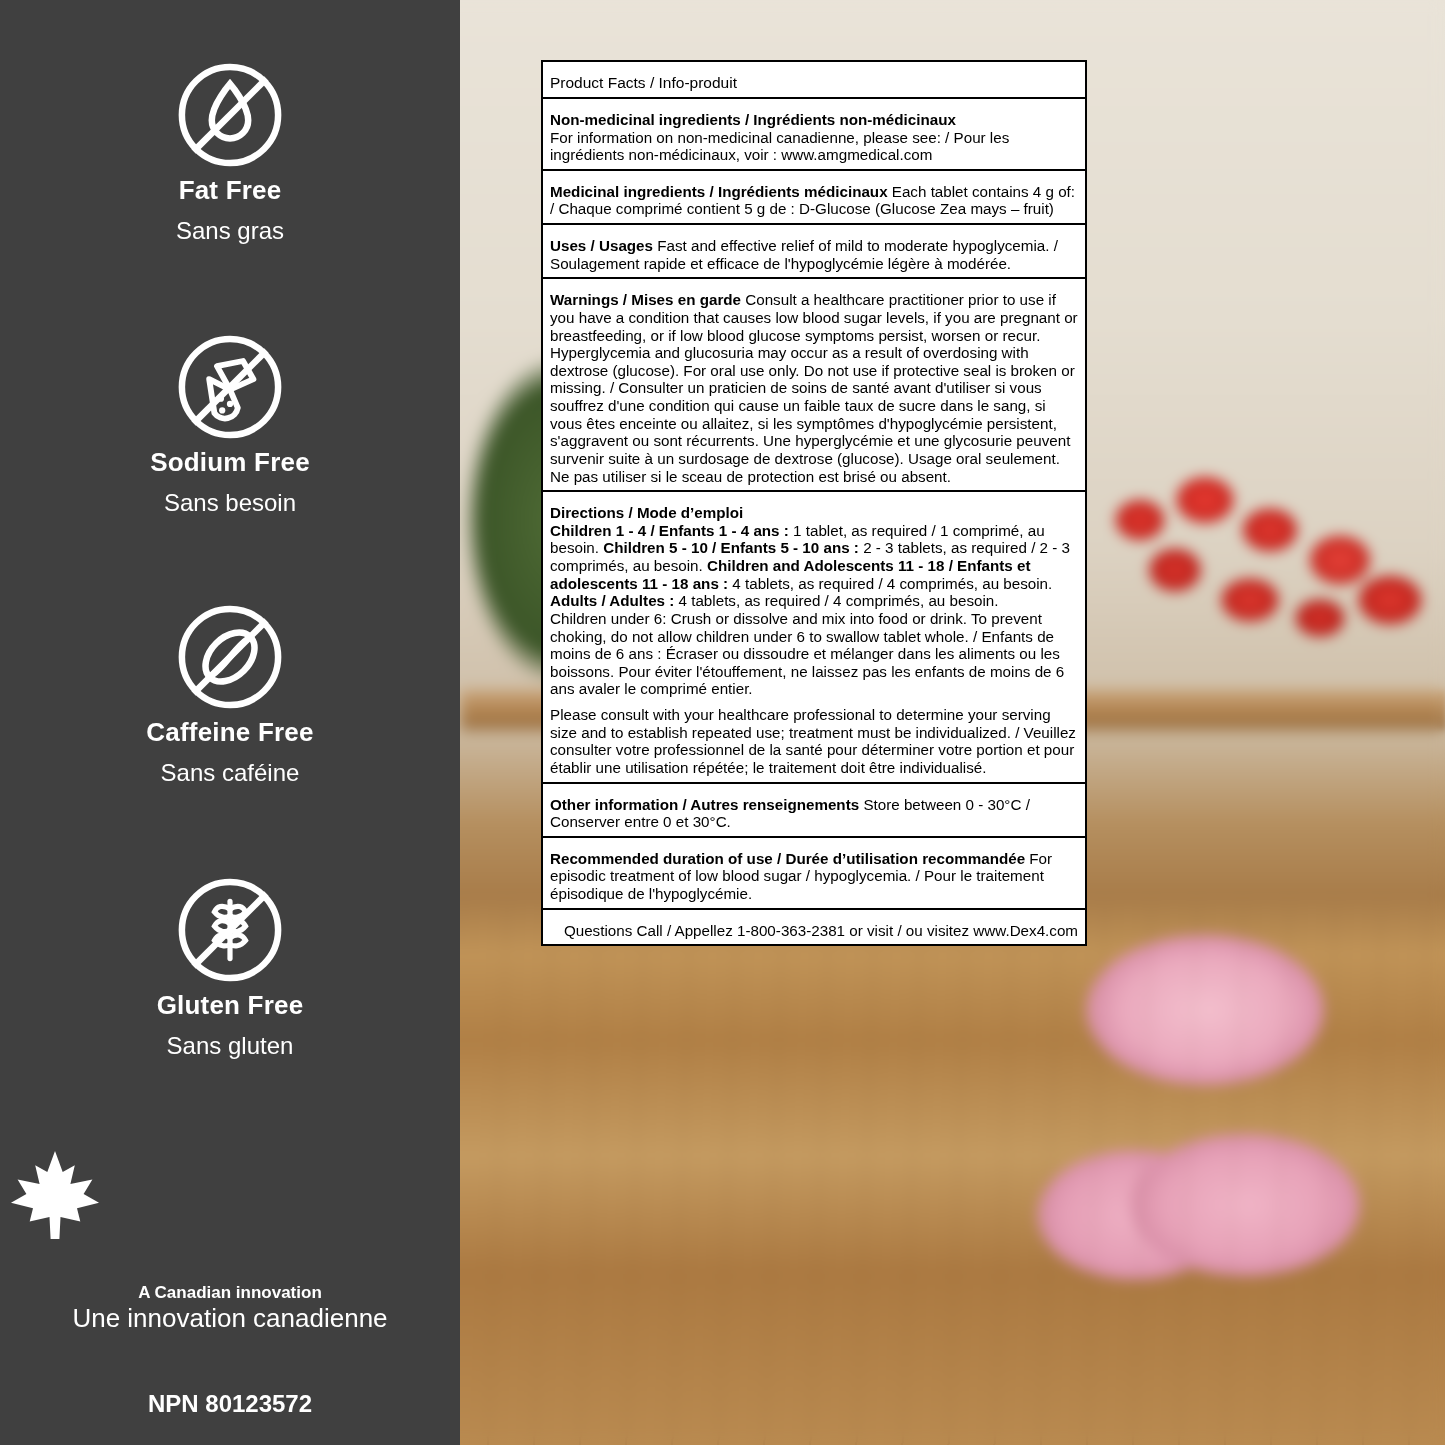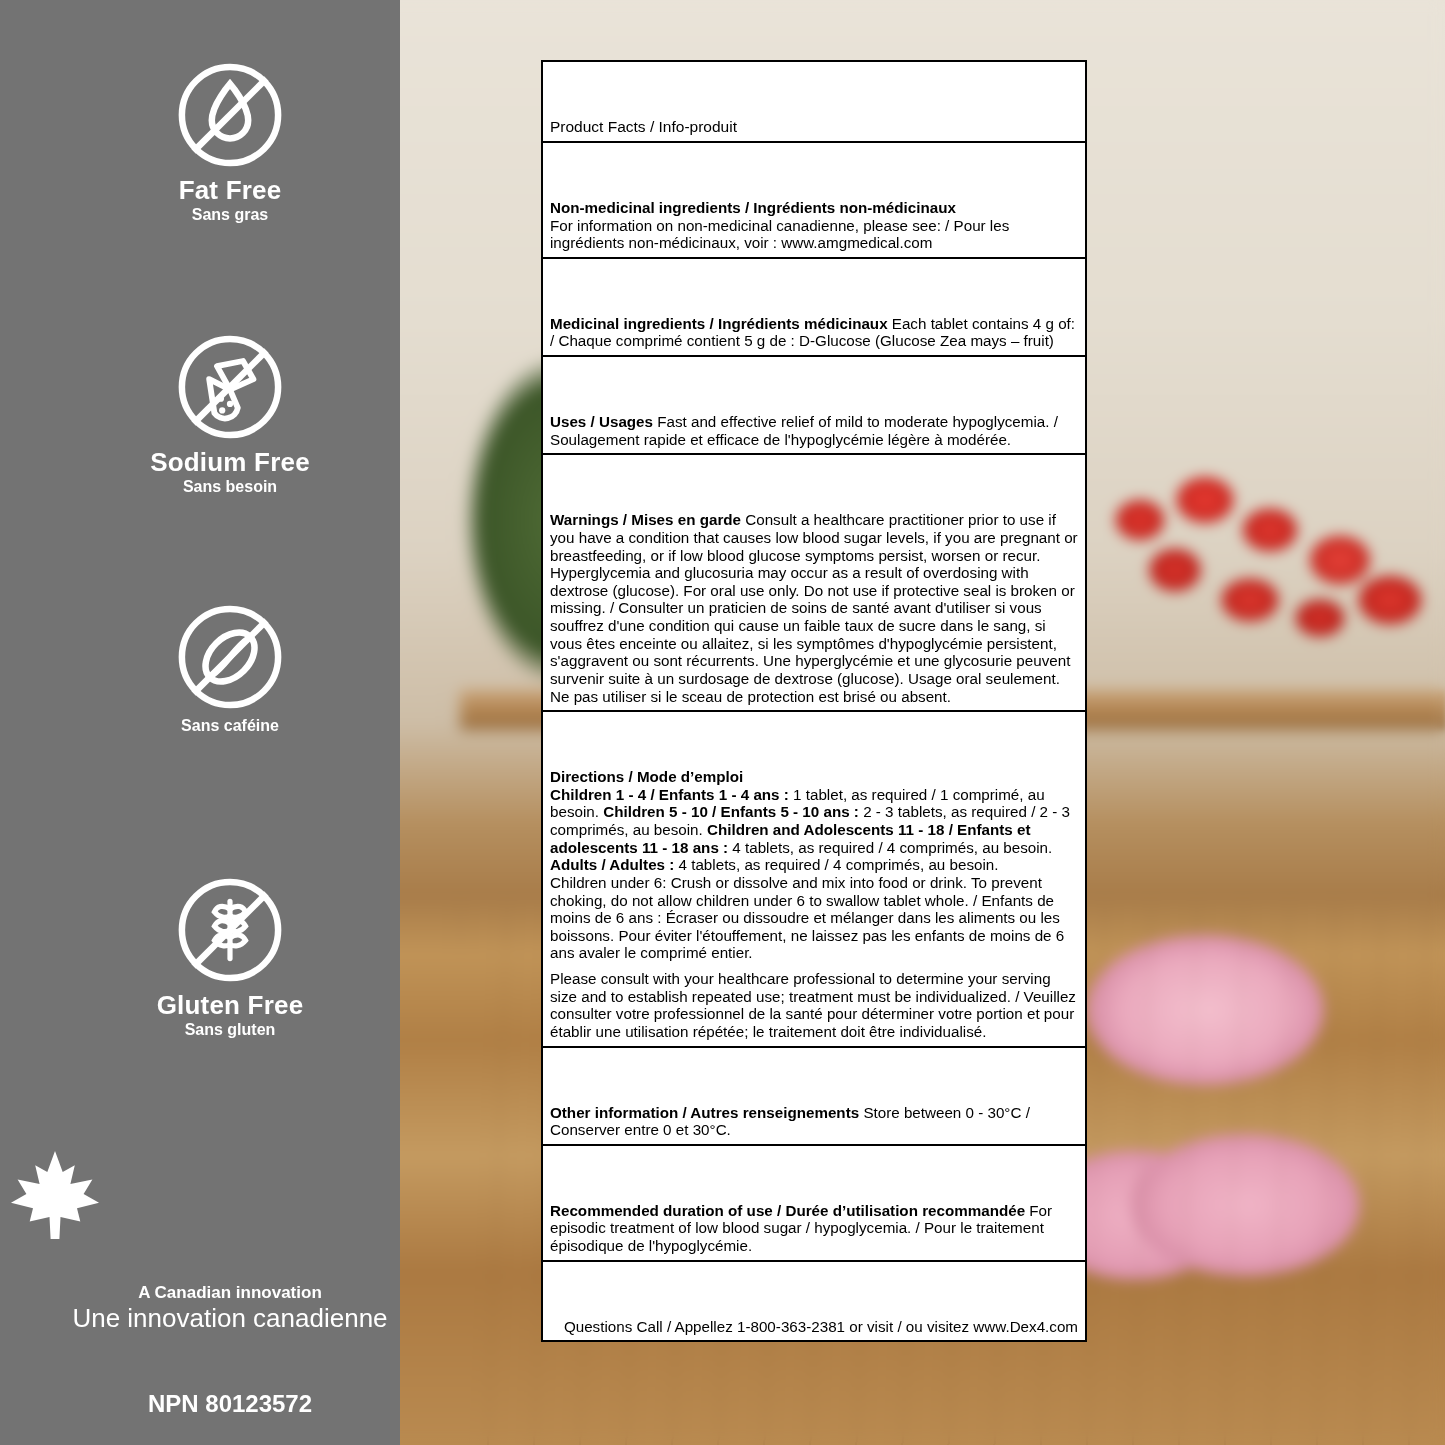--- a/index.html
+++ b/index.html
@@ -61,47 +61,47 @@
     opacity:.7;
   }
   .counter-edge {
     position:absolute; left:460px; right:0; top:690px; height:40px;
     background: linear-gradient(180deg,#caa071 0%, #a9763e 60%, #8d5f2e 100%);
     opacity:.85; filter: blur(3px);
   }
 
   
   .panel {
-    position:absolute; left:0; top:0; width:400px; height:1445px;
-    background:#737373;
+    position:absolute; left:0; top:0; width:460px; height:1445px;
+    background:#404040;
     color:#ffffff;
     text-align:center;
     z-index:3;
   }
   .badge { position:absolute; left:0; width:460px; text-align:center; }
   .badge .art { height:120px; display:flex; align-items:center; justify-content:center; }
   .badge .l1 { font-size:26px; font-weight:bold; letter-spacing:.2px; }
-  .badge .l2 { font-size:16px; font-weight:bold; margin-top:0; }
+  .badge .l2 { font-size:24px; font-weight:normal; margin-top:11px; }
 
   svg.ico { display:block; }
 
   .canada { position:absolute; left:0; width:460px; text-align:center; }
   .canada .l1 { font-size:17px; font-weight:bold;margin-top:28px; }
   .canada .l2 { font-size:26px; }
   .npn { position:absolute; left:0; width:460px; text-align:center; font-size:24px; }
 
   
   .facts {
     position:absolute; left:541px; top:60px; width:546px;
     background:#ffffff;
     border:2px solid #000;
     z-index:4;
     color:#000;
   }
-  .row { border-bottom:2px solid #000; padding:12px 7px 5px 7px;margin-top:44px; }
+  .row { border-bottom:2px solid #000; padding:12px 7px 5px 7px; }
   .row:last-child { border-bottom:none;text-align:right; }
   .t { font-size:15.2px; line-height:1.16; }
   b { font-weight:bold; }
   .p { margin:0; }
   .p + .p { margin-top:8px; }
   .hdr { font-size:15.5px; }
 </style>
 </head>
 <body>
 
@@ -144,20 +144,21 @@
 
   <div class="badge" style="top:597px;">
     <div class="art">
       <svg class="ico" width="130" height="130" viewBox="0 0 100 100">
         <circle cx="50" cy="50" r="37" fill="none" stroke="#fff" stroke-width="5"></circle>
         <ellipse cx="50" cy="50" rx="22" ry="15" transform="rotate(-45 50 50)" fill="none" stroke="#fff" stroke-width="5"></ellipse>
         <path d="M36 64 C46 58 54 42 64 36" fill="none" stroke="#fff" stroke-width="5"></path>
         <line x1="22" y1="78" x2="78" y2="22" stroke="#fff" stroke-width="5"></line>
       </svg>
     </div>
+    <div class="l1">Caffeine Free</div>
     <div class="l2">Sans caféine</div>
   </div>
 
   <div class="badge" style="top:870px;">
     <div class="art">
       <svg class="ico" width="130" height="130" viewBox="0 0 100 100">
         <circle cx="50" cy="50" r="37" fill="none" stroke="#fff" stroke-width="5"></circle>
         <g stroke="#fff" stroke-width="4" fill="none" stroke-linecap="round">
           <line x1="50" y1="28" x2="50" y2="72"></line>
           <path d="M50 34 C44 30 40 32 38 36 C42 41 47 41 50 39"></path>

